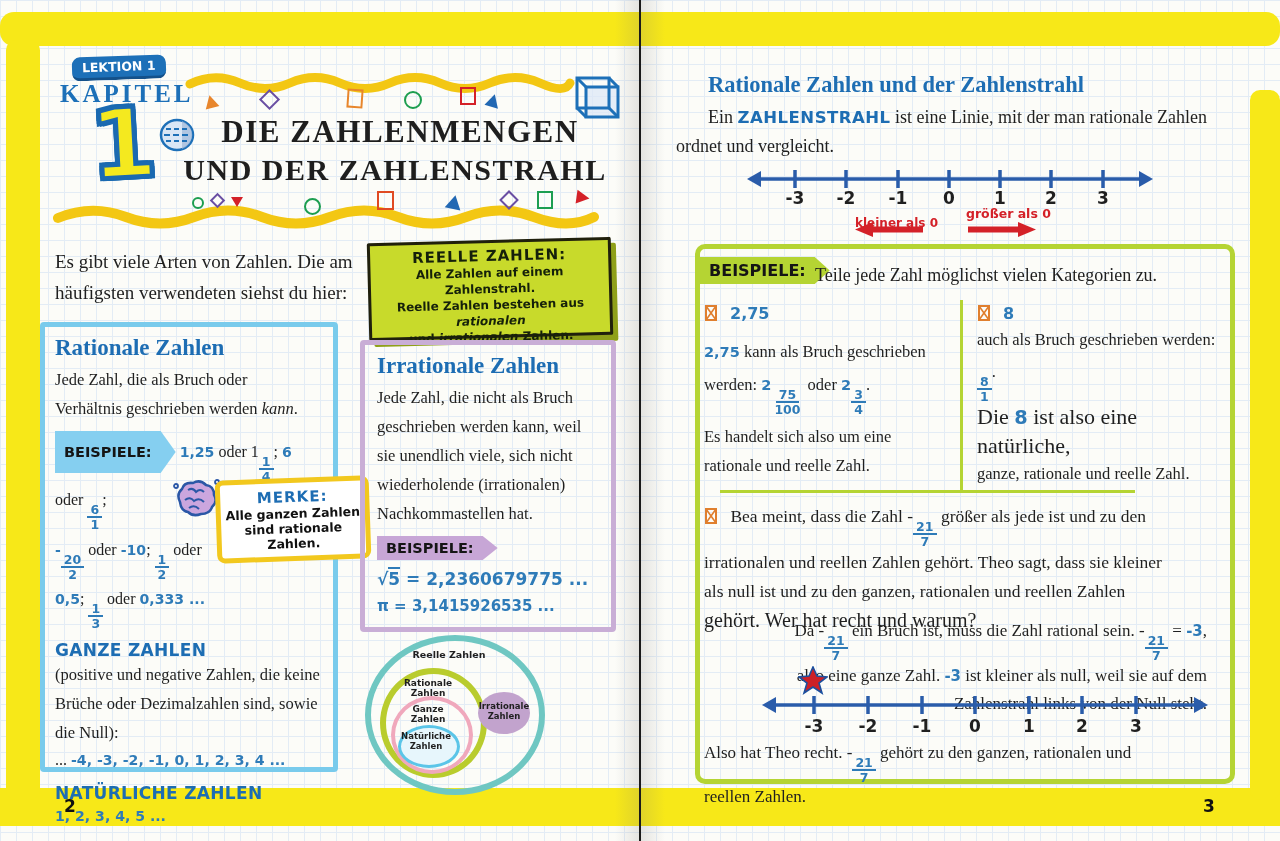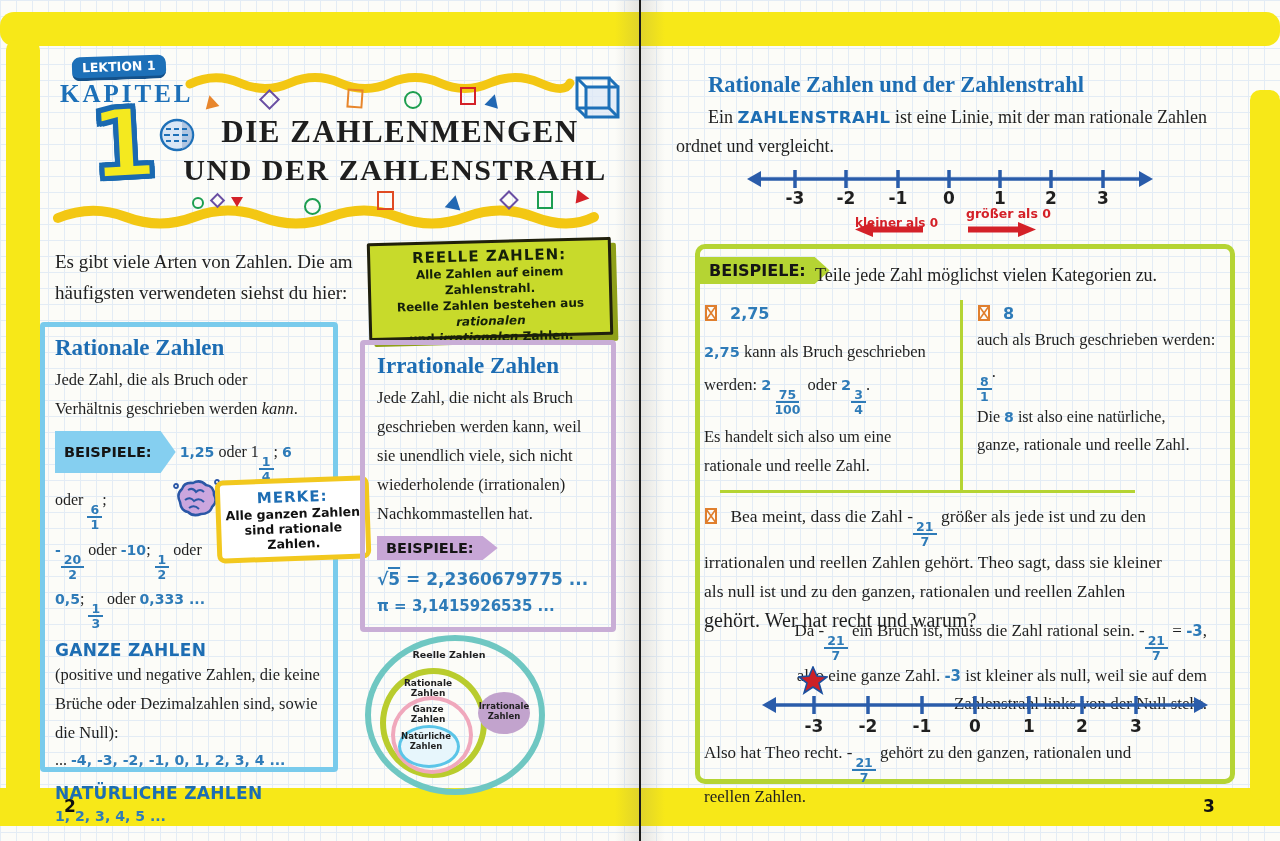--- a/index.html
+++ b/index.html
@@ -264,21 +264,21 @@
           <line x1="2" y1="2" x2="12" y2="16" stroke="#e07f2e" stroke-width="1.6"></line>
           <line x1="12" y1="2" x2="2" y2="16" stroke="#e07f2e" stroke-width="1.6"></line>
         </svg>
       <span class="nm" style="font-size:16px;">8</span>
     </div>
     <div style="line-height:28px;font-size:16.5px;">auch als Bruch geschrieben werden:</div>
     <div style="line-height:36px;font-size:16.5px;"><span class="frac">
           <span class="fn">8</span>
           <span class="fd">1</span>
         </span><span>.</span></div>
-    <div style="line-height:28px;font-size:16px;"><span>Die </span><span class="nm">8</span><span> ist also eine natürliche,</span></div>
+    <div style="line-height:28px;font-size:22px;"><span>Die </span><span class="nm">8</span><span> ist also eine natürliche,</span></div>
     <div style="line-height:28px;font-size:16.5px;">ganze, rationale und reelle Zahl.</div>
   </div>
 
   <div class="abs" style="left:704px;top:499px;width:525px;">
     <div style="line-height:34px;font-size:17.5px;">
       <svg width="14" height="18" viewBox="0 0 14 18" style="vertical-align:-3px;margin-right:8px;">
           <rect x="2" y="2" width="10" height="14" fill="none" stroke="#e07f2e" stroke-width="2"></rect>
           <line x1="2" y1="2" x2="12" y2="16" stroke="#e07f2e" stroke-width="1.6"></line>
           <line x1="12" y1="2" x2="2" y2="16" stroke="#e07f2e" stroke-width="1.6"></line>
         </svg>

